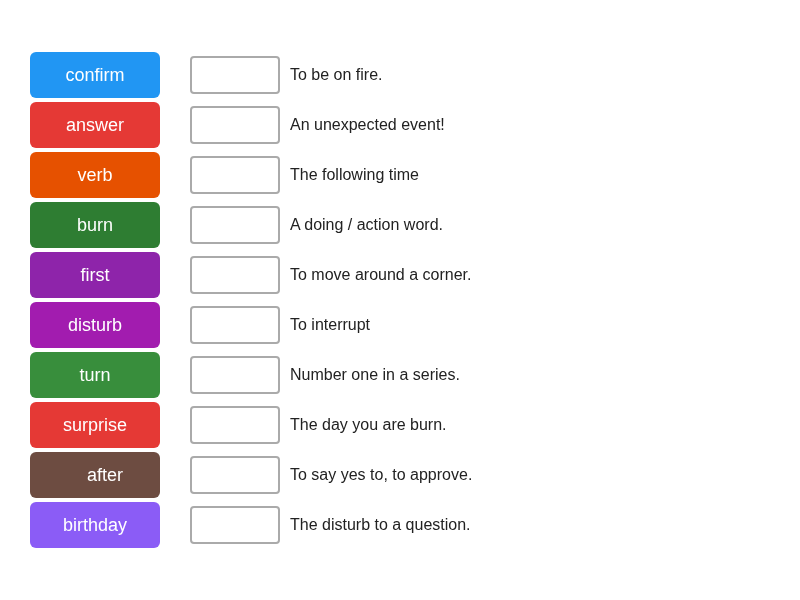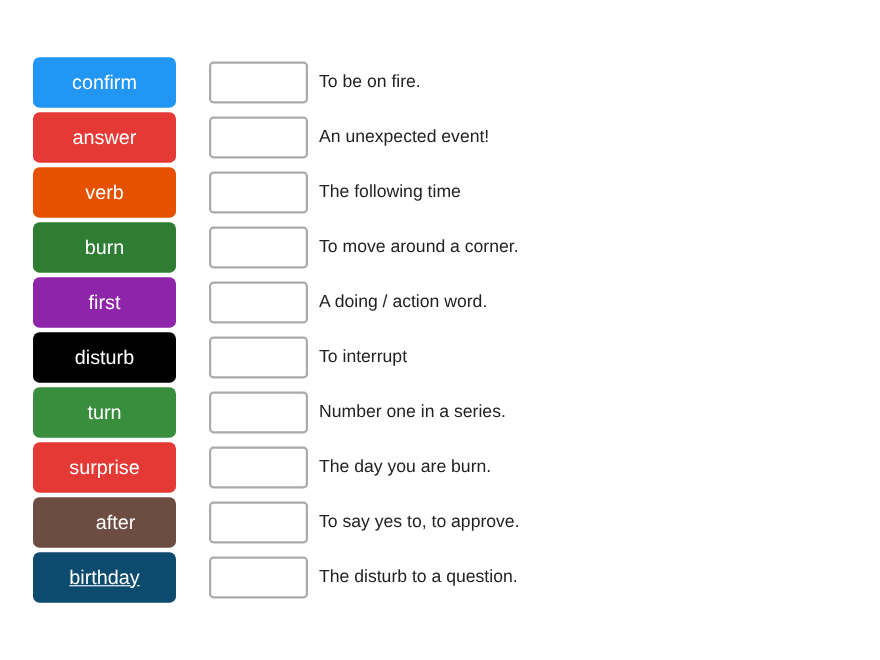--- a/index.html
+++ b/index.html
@@ -78,47 +78,47 @@
 </head>
 <body>
 
 <div class="container">
   <div class="left-column">
   <button class="word-btn" style="background-color: rgb(33, 150, 243);">confirm</button>
       <button class="word-btn" style="background-color: rgb(229, 57, 53);">answer</button>
       <button class="word-btn" style="background-color: rgb(230, 81, 0);">verb</button>
       <button class="word-btn" style="background-color: rgb(46, 125, 50);">burn</button>
       <button class="word-btn" style="background-color: rgb(142, 36, 170);">first</button>
-      <button class="word-btn" style="background-color: #000000;">disturb</button>
+      <button class="word-btn" style="background-color: #a21caf;">disturb</button>
       <button class="word-btn" style="background-color: rgb(56, 142, 60);">turn</button>
       <button class="word-btn" style="background-color: rgb(229, 57, 53);">surprise</button>
       <button class="word-btn" style="background-color: rgb(109, 76, 65); padding-left: 20px;">after</button>
-      <button class="word-btn" style="background-color: #0c4a6e; text-decoration: underline;">birthday</button>
+      <button class="word-btn" style="background-color: #8b5cf6;">birthday</button>
     </div>
   <div style="width:20px;"></div>
   <div class="right-column">
   <div class="match-row">
         <div class="match-box"></div>
         <span class="match-text">To be on fire.</span>
       </div>
       <div class="match-row">
         <div class="match-box"></div>
         <span class="match-text">An unexpected event!</span>
       </div>
       <div class="match-row">
         <div class="match-box"></div>
         <span class="match-text">The following time</span>
       </div>
       <div class="match-row">
         <div class="match-box"></div>
-        <span class="match-text">To move around a corner.</span>
+        <span class="match-text">A doing / action word.</span>
       </div>
       <div class="match-row">
         <div class="match-box"></div>
-        <span class="match-text">A doing / action word.</span>
+        <span class="match-text">To move around a corner.</span>
       </div>
       <div class="match-row">
         <div class="match-box"></div>
         <span class="match-text">To interrupt</span>
       </div>
       <div class="match-row">
         <div class="match-box"></div>
         <span class="match-text">Number one in a series.</span>
       </div>
       <div class="match-row">

